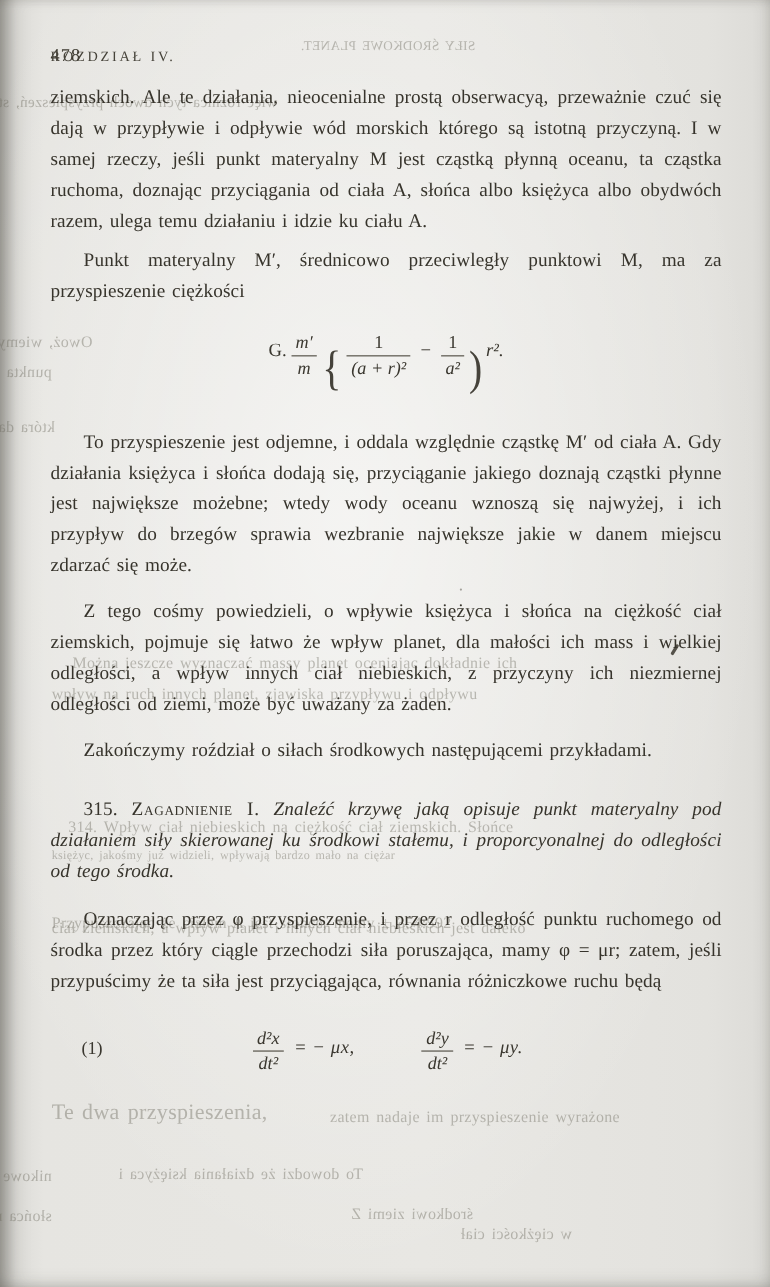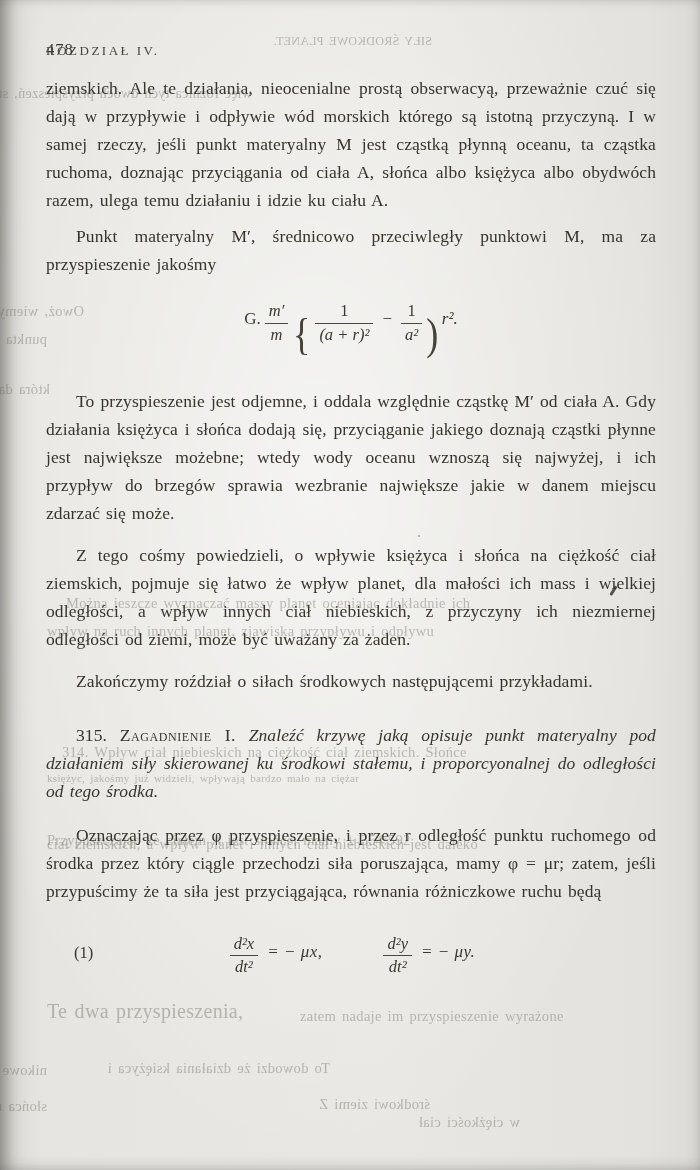--- a/index.html
+++ b/index.html
@@ -89,21 +89,21 @@
 
   <div class="content">
 
     <div class="pagehead">
       <span class="pagenum">478</span>
       <span class="runhead">ROZDZIAŁ IV.</span>
     </div>
 
     <p class="mt20">ziemskich. Ale te działania, nieocenialne prostą obserwacyą, przeważnie czuć się dają w przypływie i odpływie wód morskich którego są istotną przyczyną. I w samej rzeczy, jeśli punkt materyalny M jest cząstką płynną oceanu, ta cząstka ruchoma, doznając przyciągania od ciała A, słońca albo księżyca albo obydwóch razem, ulega temu działaniu i idzie ku ciału A.</p>
 
-    <p class="indent mt8">Punkt materyalny M′, średnicowo przeciwległy punktowi M, ma za przyspieszenie jakośmy</p>
+    <p class="indent mt8">Punkt materyalny M′, średnicowo przeciwległy punktowi M, ma za przyspieszenie ciężkości</p>
 
     <div class="display-formula">
       <span class="fprefix">G.</span><span class="frac mi"><span class="num">m′</span><span class="den">m</span></span><span class="bigdelim">{</span><span class="frac"><span class="num">1</span><span class="den mi">(a + r)²</span></span><span class="op">−</span><span class="frac"><span class="num">1</span><span class="den mi">a²</span></span><span class="bigdelim">)</span><span class="mi fsuffix">r².</span>
     </div>
 
     <p class="indent">To przyspieszenie jest odjemne, i oddala względnie cząstkę M′ od ciała A. Gdy działania księżyca i słońca dodają się, przyciąganie jakiego doznają cząstki płynne jest największe możebne; wtedy wody oceanu wznoszą się najwyżej, i ich przypływ do brzegów sprawia wezbranie największe jakie w danem miejscu zdarzać się może.</p>
 
     <p class="indent mt14">Z tego cośmy powiedzieli, o wpływie księżyca i słońca na ciężkość ciał ziemskich, pojmuje się łatwo że wpływ planet, dla małości ich mass i wielkiej odległości, a wpływ innych ciał niebieskich, z przyczyny ich niezmiernej odległości od ziemi, może być uważany za żaden.</p>
 
     <p class="indent mt14">Zakończymy roździał o siłach środkowych następującemi przykładami.</p>

